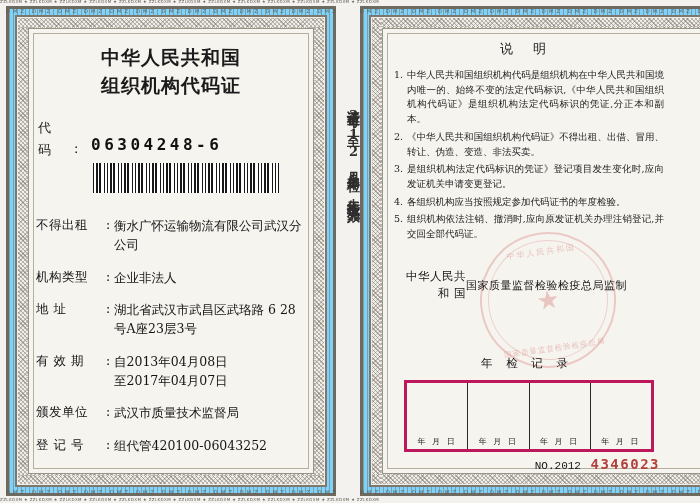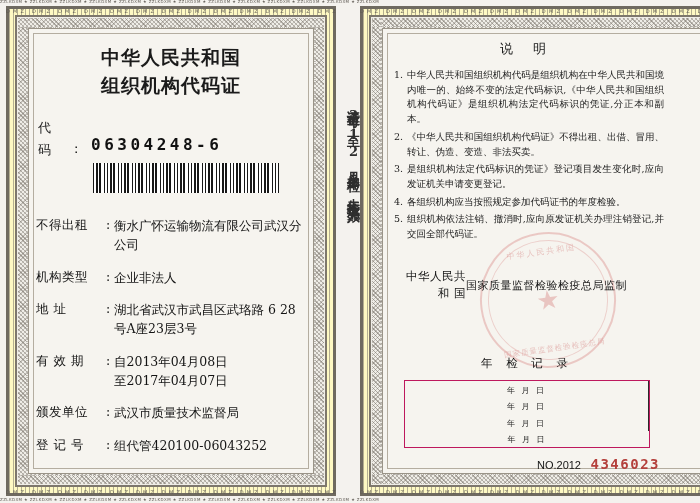--- a/index.html
+++ b/index.html
@@ -18,21 +18,21 @@
     width: 700px;
     height: 503px;
     background: #f4f2ee;
   }
 
   
   .cert {
     position: absolute;
     top: 6px;
     height: 490px;
-    background: #fef9c3;
+    background: #7dd3fc;
     box-sizing: border-box;
   }
   .cert-left  { left: 6px;   width: 330px; }
   .cert-right { left: 360px; width: 388px; }
 
   
   .frame-outer {
     position: absolute;
     inset: 0;
     border: 3px solid #6f6a60;
@@ -344,23 +344,22 @@
     font-size: 11.5px;
     letter-spacing: 5px;
     color: #161616;
   }
   .annual-table {
     position: absolute;
     left: 16px;
     top: 344px;
     width: 244px;
     height: 66px;
-    border: 1px solid #be185d;
+    border: 3px solid #be185d;
     display: flex;
-    flex-direction: column;
   }
   .annual-table .cell {
     flex: 1;
     border-right: 1px solid #2a2a2a;
     position: relative;
   }
   .annual-table .cell:last-child { border-right: none; }
   .annual-table .cell .ymd {
     position: absolute;
     left: 0; right: 0;
@@ -374,21 +373,21 @@
 
   .serial {
     position: absolute;
     left: 0; right: 6px;
     top: 420px;
     text-align: right;
     font-family: "DejaVu Sans", sans-serif;
     font-size: 11px;
     color: #151515;
   }
-  .serial .no { font-family: Liberation Sans, sans-serif; }
+  .serial .no { font-family: Liberation Mono, monospace; }
   .serial .digits {
     color: #b4403c;
     font-family: "DejaVu Sans Mono", monospace;
     font-size: 14px;
     font-weight: bold;
     letter-spacing: 1.5px;
     margin-left: 6px;
   }
 </style>
 </head>

